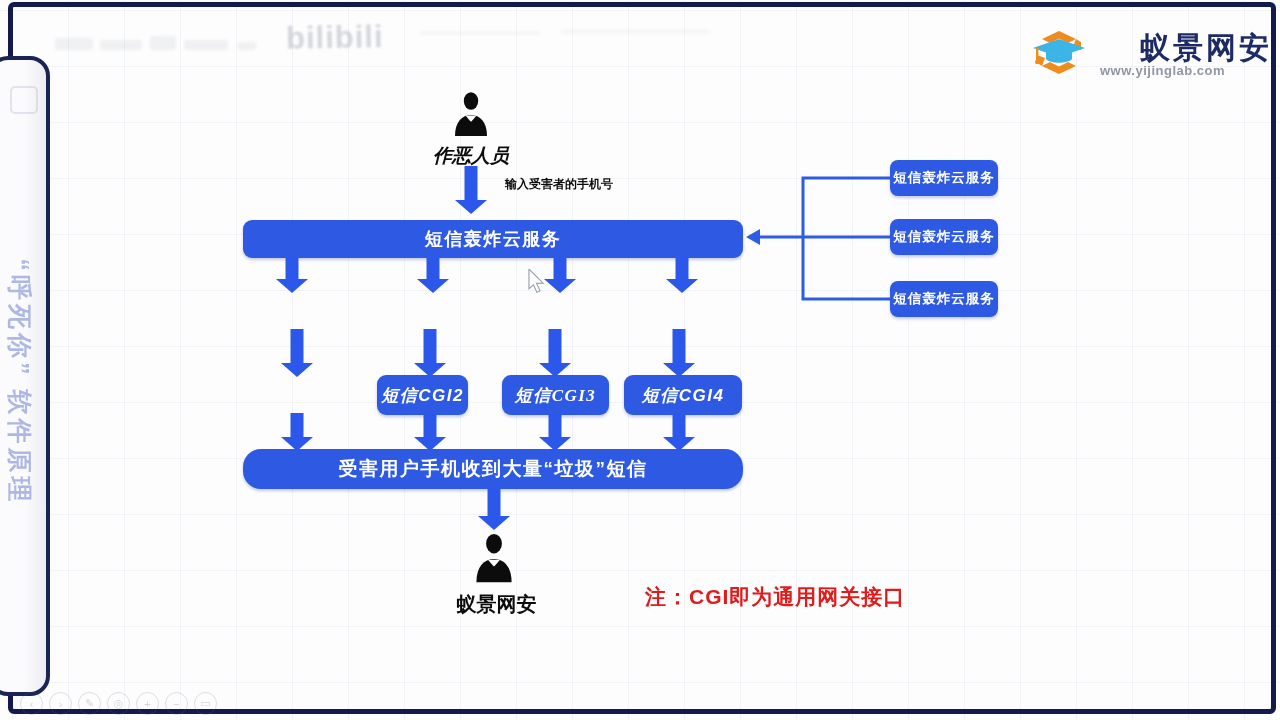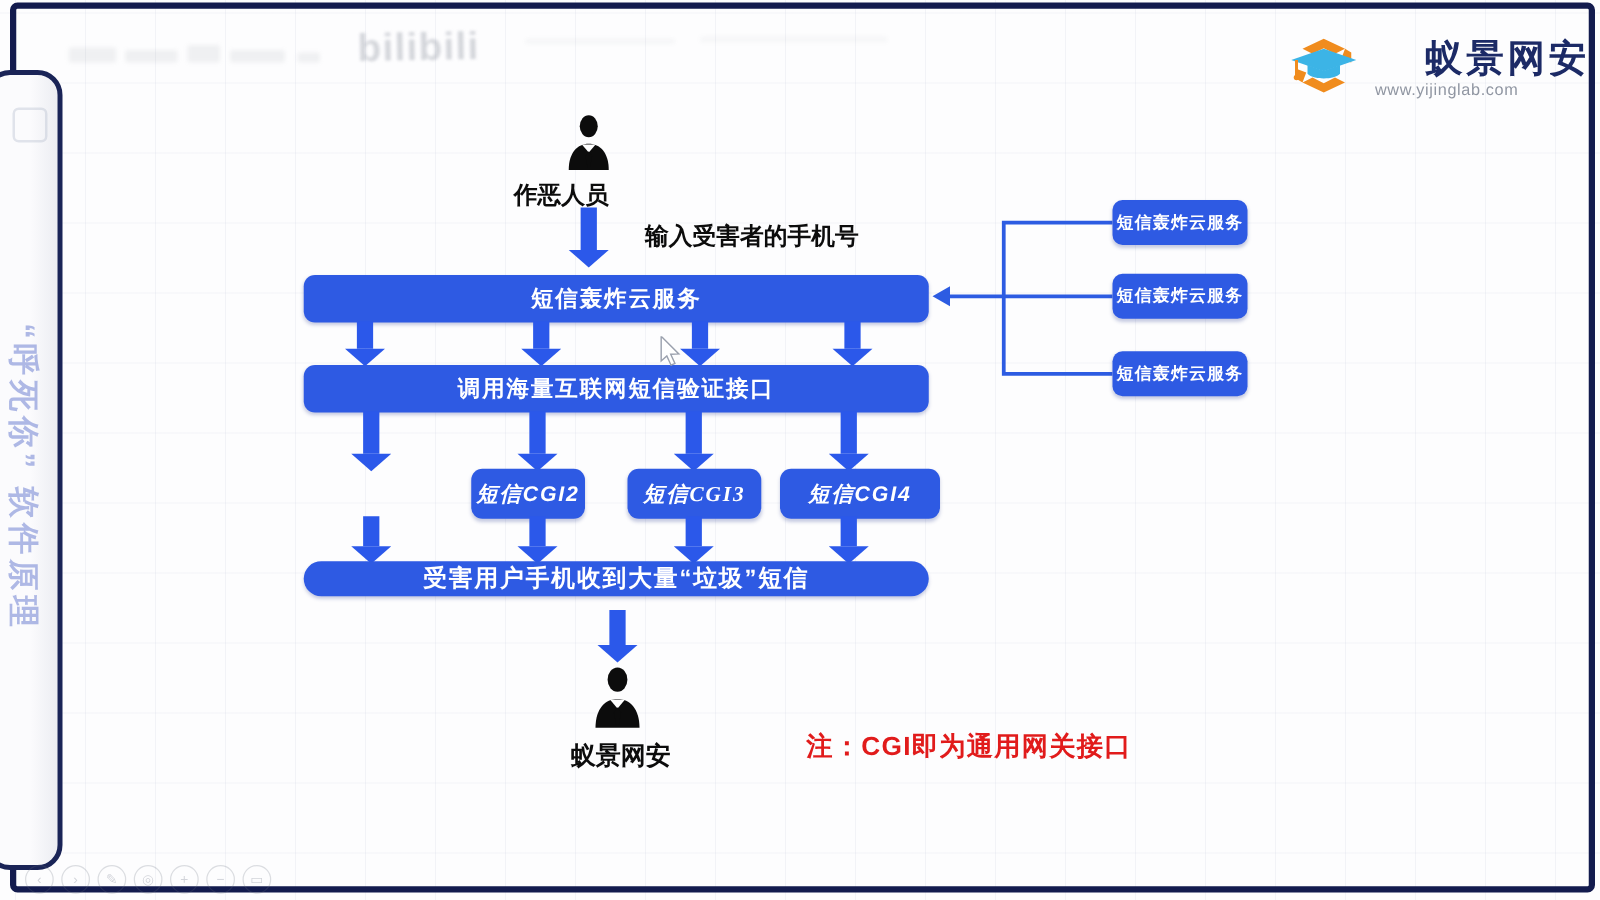--- a/index.html
+++ b/index.html
@@ -10,21 +10,21 @@
       repeating-linear-gradient(to bottom, rgba(200,206,220,0.20) 0 1px, transparent 1px 56px);
     background-position:12px 10px;}
   .frame{position:absolute;left:8px;top:2px;right:4px;bottom:6px;border:5px solid #131b4e;border-radius:6px;pointer-events:none;z-index:40;}
   
   .wm-bar{position:absolute;background:rgba(120,128,142,0.10);border-radius:2px;filter:blur(1.5px);}
   .wm-bili{position:absolute;left:286px;top:20px;font-size:31px;font-weight:800;color:rgba(150,156,168,0.40);filter:blur(1.2px);letter-spacing:1px;transform:rotate(-1deg);}
   
   .title{position:absolute;left:66px;top:58px;font-size:43px;font-weight:bold;color:#2735d8;letter-spacing:2px;margin:0;}
   .logo{position:absolute;left:1028px;top:26px;display:flex;align-items:center;gap:10px;z-index:45;}
   .logo-text .cn{font-size:30px;font-weight:bold;color:#1c2a66;letter-spacing:3px;line-height:1.05;}
-  .logo-text .url{font-size:13px;font-weight:normal;color:#9096a2;letter-spacing:0.5px;}
+  .logo-text .url{font-size:13px;font-weight:bold;color:#9096a2;letter-spacing:0.5px;}
   
   .side-tab{position:absolute;left:-12px;top:56px;width:54px;height:632px;border:4px solid #1a2457;border-radius:20px;
     background:linear-gradient(to right,#fbfbfd 60%,#ecedf2);z-index:41;}
   .side-tab-text{position:absolute;left:27px;top:322px;transform:translate(-50%,-50%) rotate(90deg);transform-origin:center;
     white-space:nowrap;font-size:25px;font-weight:bold;color:rgba(98,117,205,0.50);letter-spacing:4px;}
   .side-tab-chip{position:absolute;left:18px;top:26px;width:24px;height:24px;border:2px solid rgba(175,182,200,0.35);border-radius:5px;}
   
   .fbox{position:absolute;background:#2e5ae3;border-radius:9px;color:#fff;font-weight:bold;text-align:center;
     display:flex;align-items:center;justify-content:center;letter-spacing:1.5px;box-shadow:0 2px 3px rgba(30,50,140,0.25);}
   .wide{left:243px;width:500px;height:38px;font-size:18px;}
@@ -87,88 +87,87 @@
   </aside>
 
   <div class="person" style="left:451px;top:91px;">
     <svg width="40" height="46" viewBox="0 0 40 46">
       <ellipse cx="20" cy="10" rx="7.2" ry="8.8" fill="#0c0c0c"></ellipse>
       <path d="M4,45 C4,31 11,24 20,24 C29,24 36,31 36,45 Z" fill="#0c0c0c"></path>
       <path d="M14.5,24.5 L20,31 L25.5,24.5 Z" fill="#ffffff"></path>
       <path d="M20,30 L22.6,34 L21,43 L19,43 L17.4,34 Z" fill="#0c0c0c"></path>
     </svg>
   </div>
-  <div class="lbl" style="left:411px;top:143px;width:120px;font-size:19px;">作恶人员</div>
+  <div class="lbl" style="left:411px;top:143px;width:120px;text-align:center;font-size:19px;font-style:italic;">作恶人员</div>
 
   <div class="arr" style="left:455px;top:166px;height:48px;">
       <span class="shaft"></span>
       <span class="head"></span>
     </div>
-  <div class="lbl" style="left:516px;top:176px;font-size:19px;">输入受害者的手机号</div>
+  <div class="lbl" style="left:505px;top:176px;font-size:12px;">输入受害者的手机号</div>
 
   <div class="fbox wide" style="top:220px;">短信轰炸云服务</div>
 
   <div class="arr" style="left:276px;top:257px;height:36px;">
       <span class="shaft"></span>
       <span class="head"></span>
     </div>
   <div class="arr" style="left:417px;top:257px;height:36px;">
       <span class="shaft"></span>
       <span class="head"></span>
     </div>
   <div class="arr" style="left:544px;top:257px;height:36px;">
       <span class="shaft"></span>
       <span class="head"></span>
     </div>
   <div class="arr" style="left:666px;top:257px;height:36px;">
       <span class="shaft"></span>
       <span class="head"></span>
     </div>
 
-  <div class="fbox wide" style="top:292px;">调用海量互联网短信验证接口</div>
 
   <div class="arr" style="left:281px;top:329px;height:48px;">
       <span class="shaft"></span>
       <span class="head"></span>
     </div>
   <div class="arr" style="left:414px;top:329px;height:48px;">
       <span class="shaft"></span>
       <span class="head"></span>
     </div>
   <div class="arr" style="left:539px;top:329px;height:48px;">
       <span class="shaft"></span>
       <span class="head"></span>
     </div>
   <div class="arr" style="left:663px;top:329px;height:48px;">
       <span class="shaft"></span>
       <span class="head"></span>
     </div>
 
   <div class="fbox cgi" style="left:377px;width:91px;">短信CGI2</div>
   <div class="fbox cgi" style="left:502px;width:107px;font-family:Liberation Serif, serif;">短信CGI3</div>
-  <div class="fbox cgi" style="left:624px;width:128px;">短信CGI4</div>
+  <div class="fbox cgi" style="left:624px;width:118px;">短信CGI4</div>
 
   <div class="arr" style="left:281px;top:413px;height:38px;">
       <span class="shaft"></span>
       <span class="head"></span>
     </div>
   <div class="arr" style="left:414px;top:413px;height:38px;">
       <span class="shaft"></span>
       <span class="head"></span>
     </div>
   <div class="arr" style="left:539px;top:413px;height:38px;">
       <span class="shaft"></span>
       <span class="head"></span>
     </div>
   <div class="arr" style="left:663px;top:413px;height:38px;">
       <span class="shaft"></span>
       <span class="head"></span>
     </div>
 
-  <div class="fbox wide" style="top:449px;height:28px;font-size:19px;border-radius:18px;">受害用户手机收到大量“垃圾”短信</div>
+  <div class="fbox wide" style="top:449px;height:40px;font-size:19px;border-radius:18px;">受害用户手机收到大量“垃圾”短信</div>
 
   <div class="arr" style="left:478px;top:488px;height:42px;">
       <span class="shaft"></span>
       <span class="head"></span>
     </div>
 
   <div class="person" style="left:472px;top:532px;">
     <svg width="44" height="52" viewBox="0 0 40 46">
       <ellipse cx="20" cy="10" rx="7.2" ry="8.8" fill="#0c0c0c"></ellipse>
       <path d="M4,45 C4,31 11,24 20,24 C29,24 36,31 36,45 Z" fill="#0c0c0c"></path>

